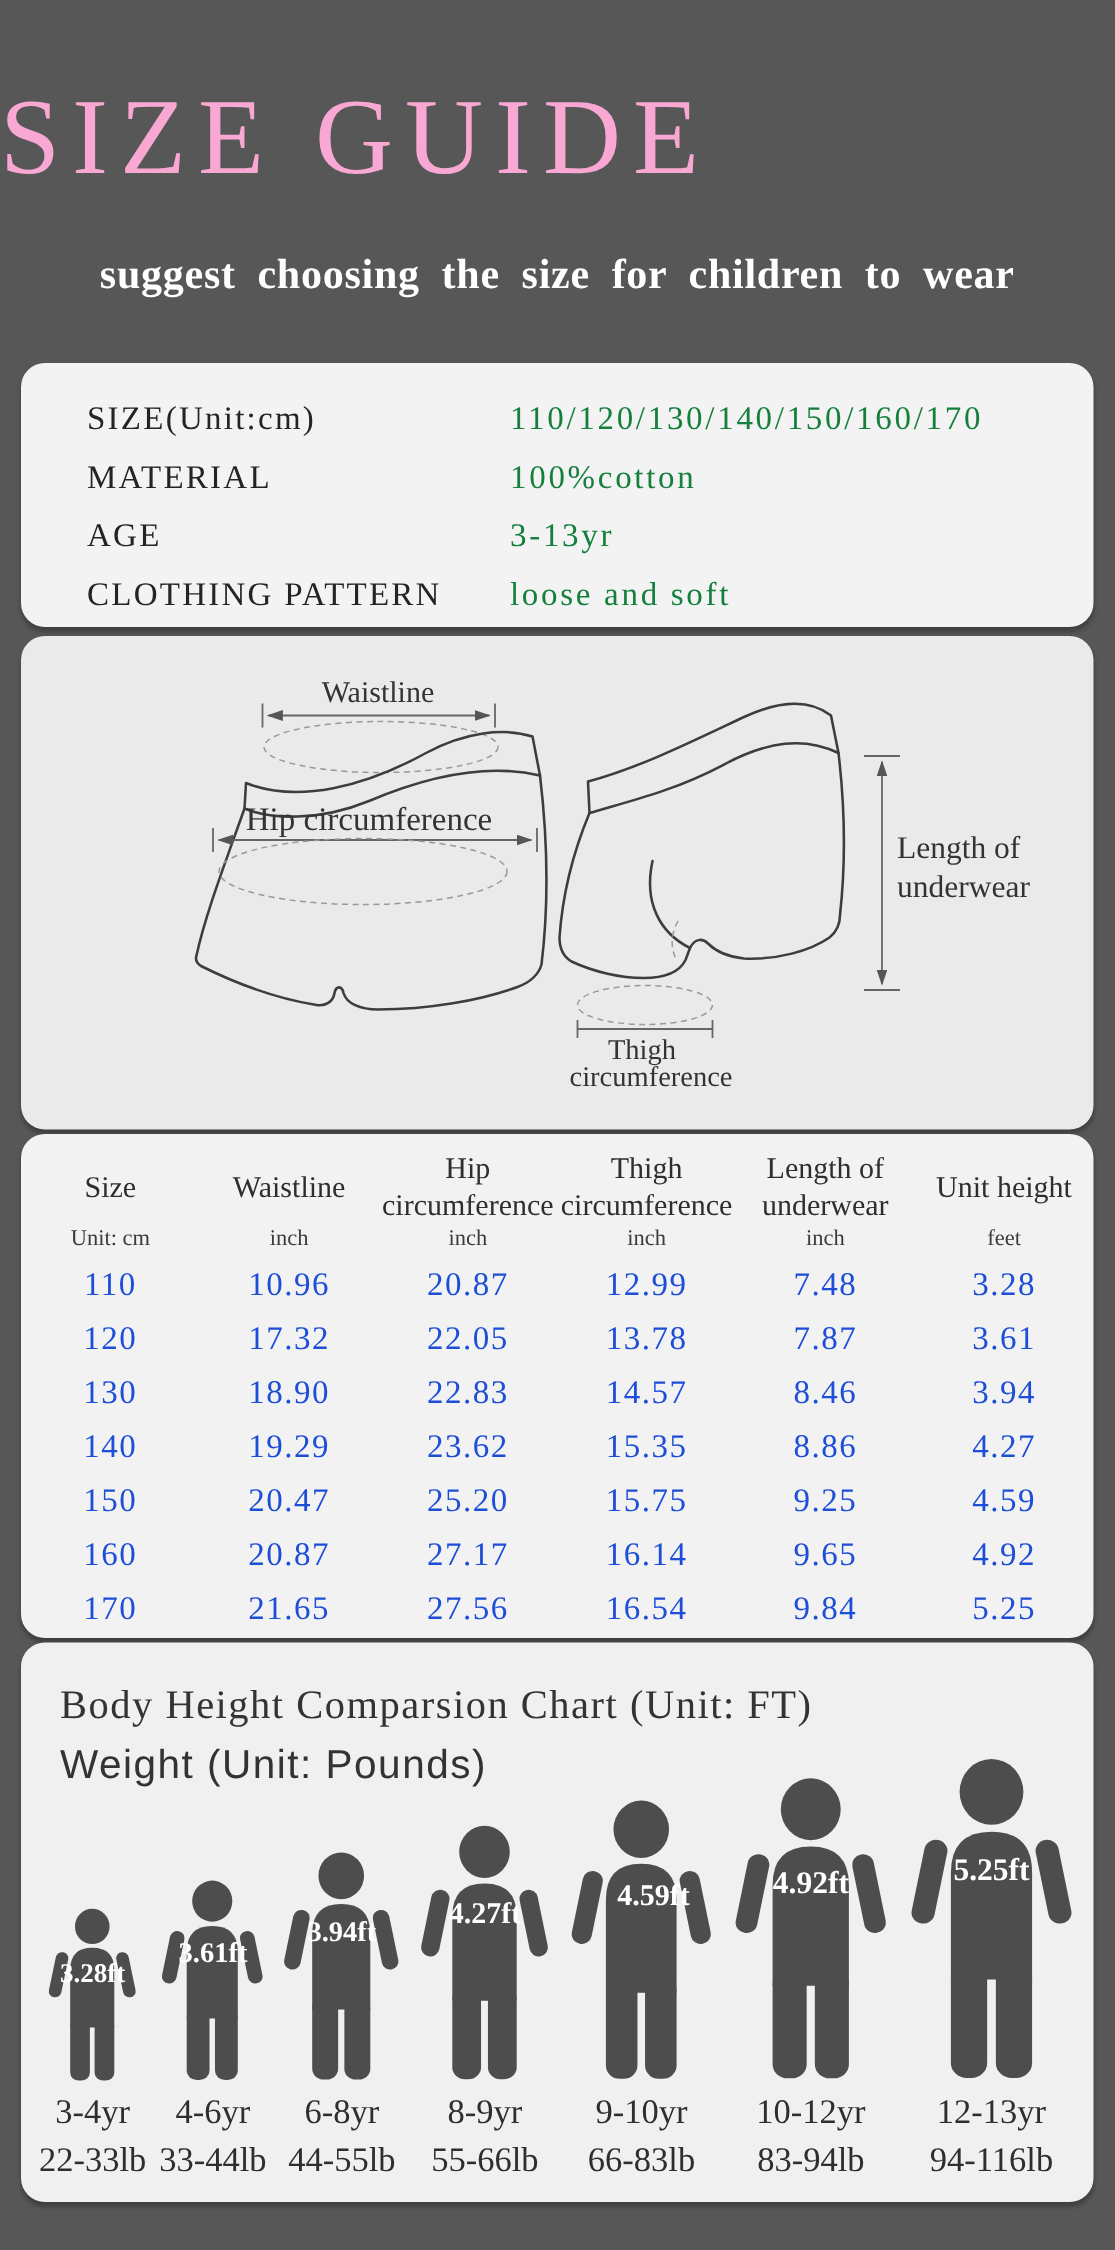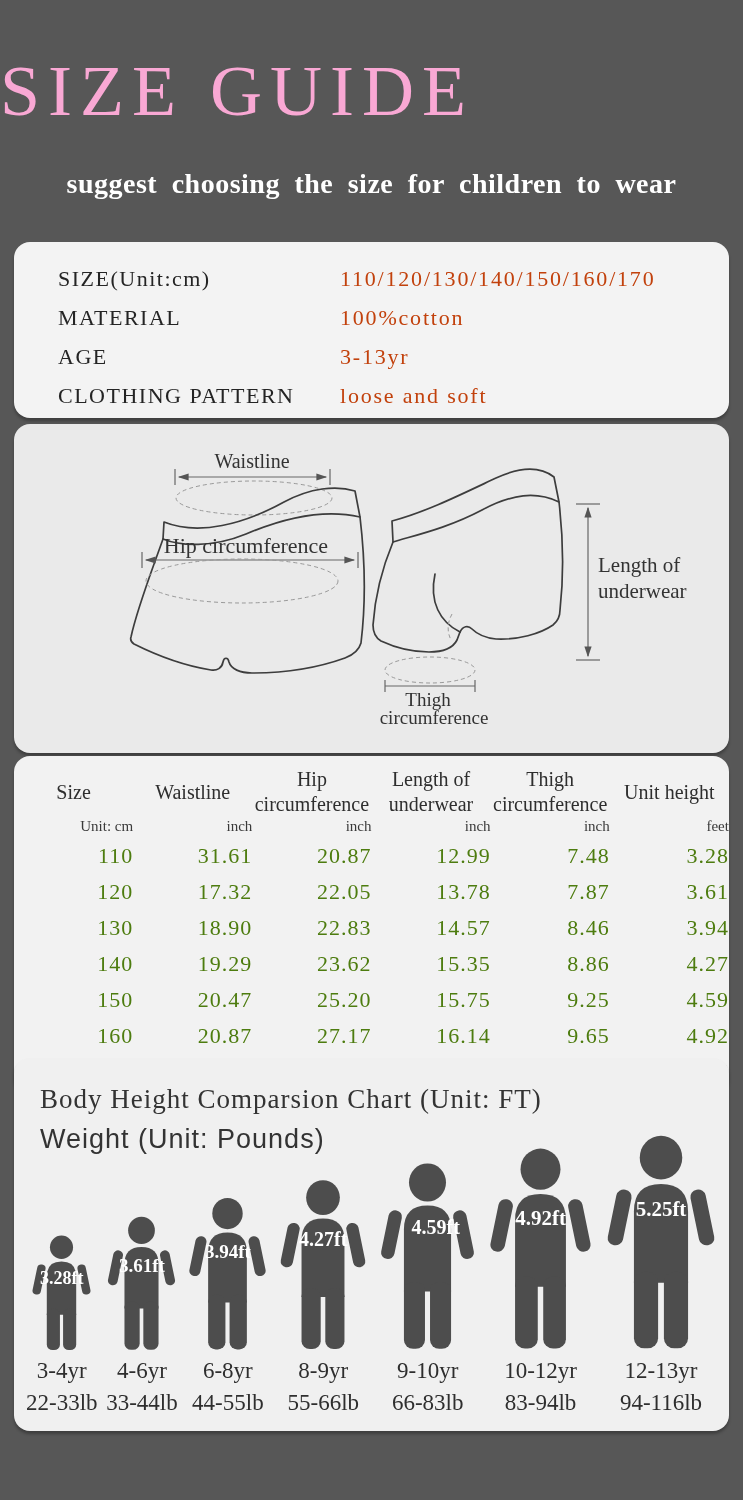--- a/index.html
+++ b/index.html
@@ -18,42 +18,42 @@
     text-align:center;color:#ffffff;font-weight:600;
     font-size:28px;letter-spacing:.5px;word-spacing:7px;
   }
   .card{
     position:absolute;left:14px;width:715px;border-radius:16px;
     box-shadow:0 3px 3px rgba(0,0,0,.28);
   }
   .card-info{top:242px;height:176px;background:#f3f3f3}
   .card-diagram{top:424px;height:329px;background:#eaeaea}
   .card-table{top:756px;height:336px;background:#f2f2f2}
-  .card-chart{top:1058px;height:373px;background:#f0f0f0}
+  .card-chart{top:1095px;height:373px;background:#f0f0f0}
 
   .info-rows{padding:17px 0 0 44px}
   .info-row{display:flex;height:39px;align-items:center}
   .info-label{width:282px;font-size:22px;letter-spacing:1.5px;color:#242424}
-  .info-value{font-size:22px;letter-spacing:1.8px;color:#c2410c}
+  .info-value{font-size:22px;letter-spacing:1.8px;color:#15803d}
 
   .card-diagram svg{display:block;width:715px;height:329px}
   .card-diagram svg text{font-family:"Liberation Serif","DejaVu Serif",serif;fill:#333}
   .outline{fill:none;stroke:#3d3d3d;stroke-width:1.7;stroke-linecap:round;stroke-linejoin:round}
   .mline{stroke:#666;stroke-width:1.2;fill:none}
   .dash{fill:none;stroke:#999;stroke-width:1;stroke-dasharray:4 3}
 
   .thead{display:flex;padding-top:10px}
   .thead .hname{
     width:16.666%;height:52px;display:flex;align-items:center;justify-content:center;
     text-align:center;font-size:20px;line-height:25px;color:#2e2e2e;
   }
   .tunits{display:flex}
-  .tunits .hunit{width:16.666%;height:20px;text-align:right;font-size:15px;color:#3a3a3a}
+  .tunits .hunit{width:16.666%;height:20px;text-align:center;font-size:15px;color:#3a3a3a}
   .trow{display:flex;height:36px}
-  .trow .tcell{width:16.666%;text-align:right;font-size:22px;line-height:36px;color:#4d7c0f;letter-spacing:1px}
+  .trow .tcell{width:16.666%;text-align:center;font-size:22px;line-height:36px;color:#1d4ed8;letter-spacing:1px}
 
   .chart-title{margin:26px 0 0 26px;font-size:27px;letter-spacing:1px;color:#333}
   .chart-subtitle{
     margin:9px 0 0 26px;font-size:27px;letter-spacing:1px;color:#333;
     font-family:"Liberation Sans","DejaVu Sans",sans-serif;
   }
   .figures{
     position:absolute;left:12px;right:10px;bottom:12px;height:296px;
     display:flex;align-items:flex-end;justify-content:space-between;
   }
@@ -141,36 +141,36 @@
       <text x="414" y="282" font-size="19" text-anchor="middle">Thigh</text>
       <text x="420" y="300" font-size="19" text-anchor="middle">circumference</text>
     </svg>
   </div>
 
   <div class="card card-table">
     <div class="thead" id="table-head">
         <div class="hname">Size</div>
         <div class="hname">Waistline</div>
         <div class="hname">Hip circumference</div>
+        <div class="hname">Thigh circumference</div>
         <div class="hname">Length of underwear</div>
-        <div class="hname">Thigh circumference</div>
         <div class="hname">Unit height</div>
       </div>
     <div class="tunits" id="table-units">
         <div class="hunit">Unit: cm</div>
         <div class="hunit">inch</div>
         <div class="hunit">inch</div>
         <div class="hunit">inch</div>
         <div class="hunit">inch</div>
         <div class="hunit">feet</div>
       </div>
     <div id="table-body">
         <div class="trow">
           <div class="tcell">110</div>
-          <div class="tcell">31.61</div>
+          <div class="tcell">10.96</div>
           <div class="tcell">20.87</div>
           <div class="tcell">12.99</div>
           <div class="tcell">7.48</div>
           <div class="tcell">3.28</div>
         </div>
         <div class="trow">
           <div class="tcell">120</div>
           <div class="tcell">17.32</div>
           <div class="tcell">22.05</div>
           <div class="tcell">13.78</div>

